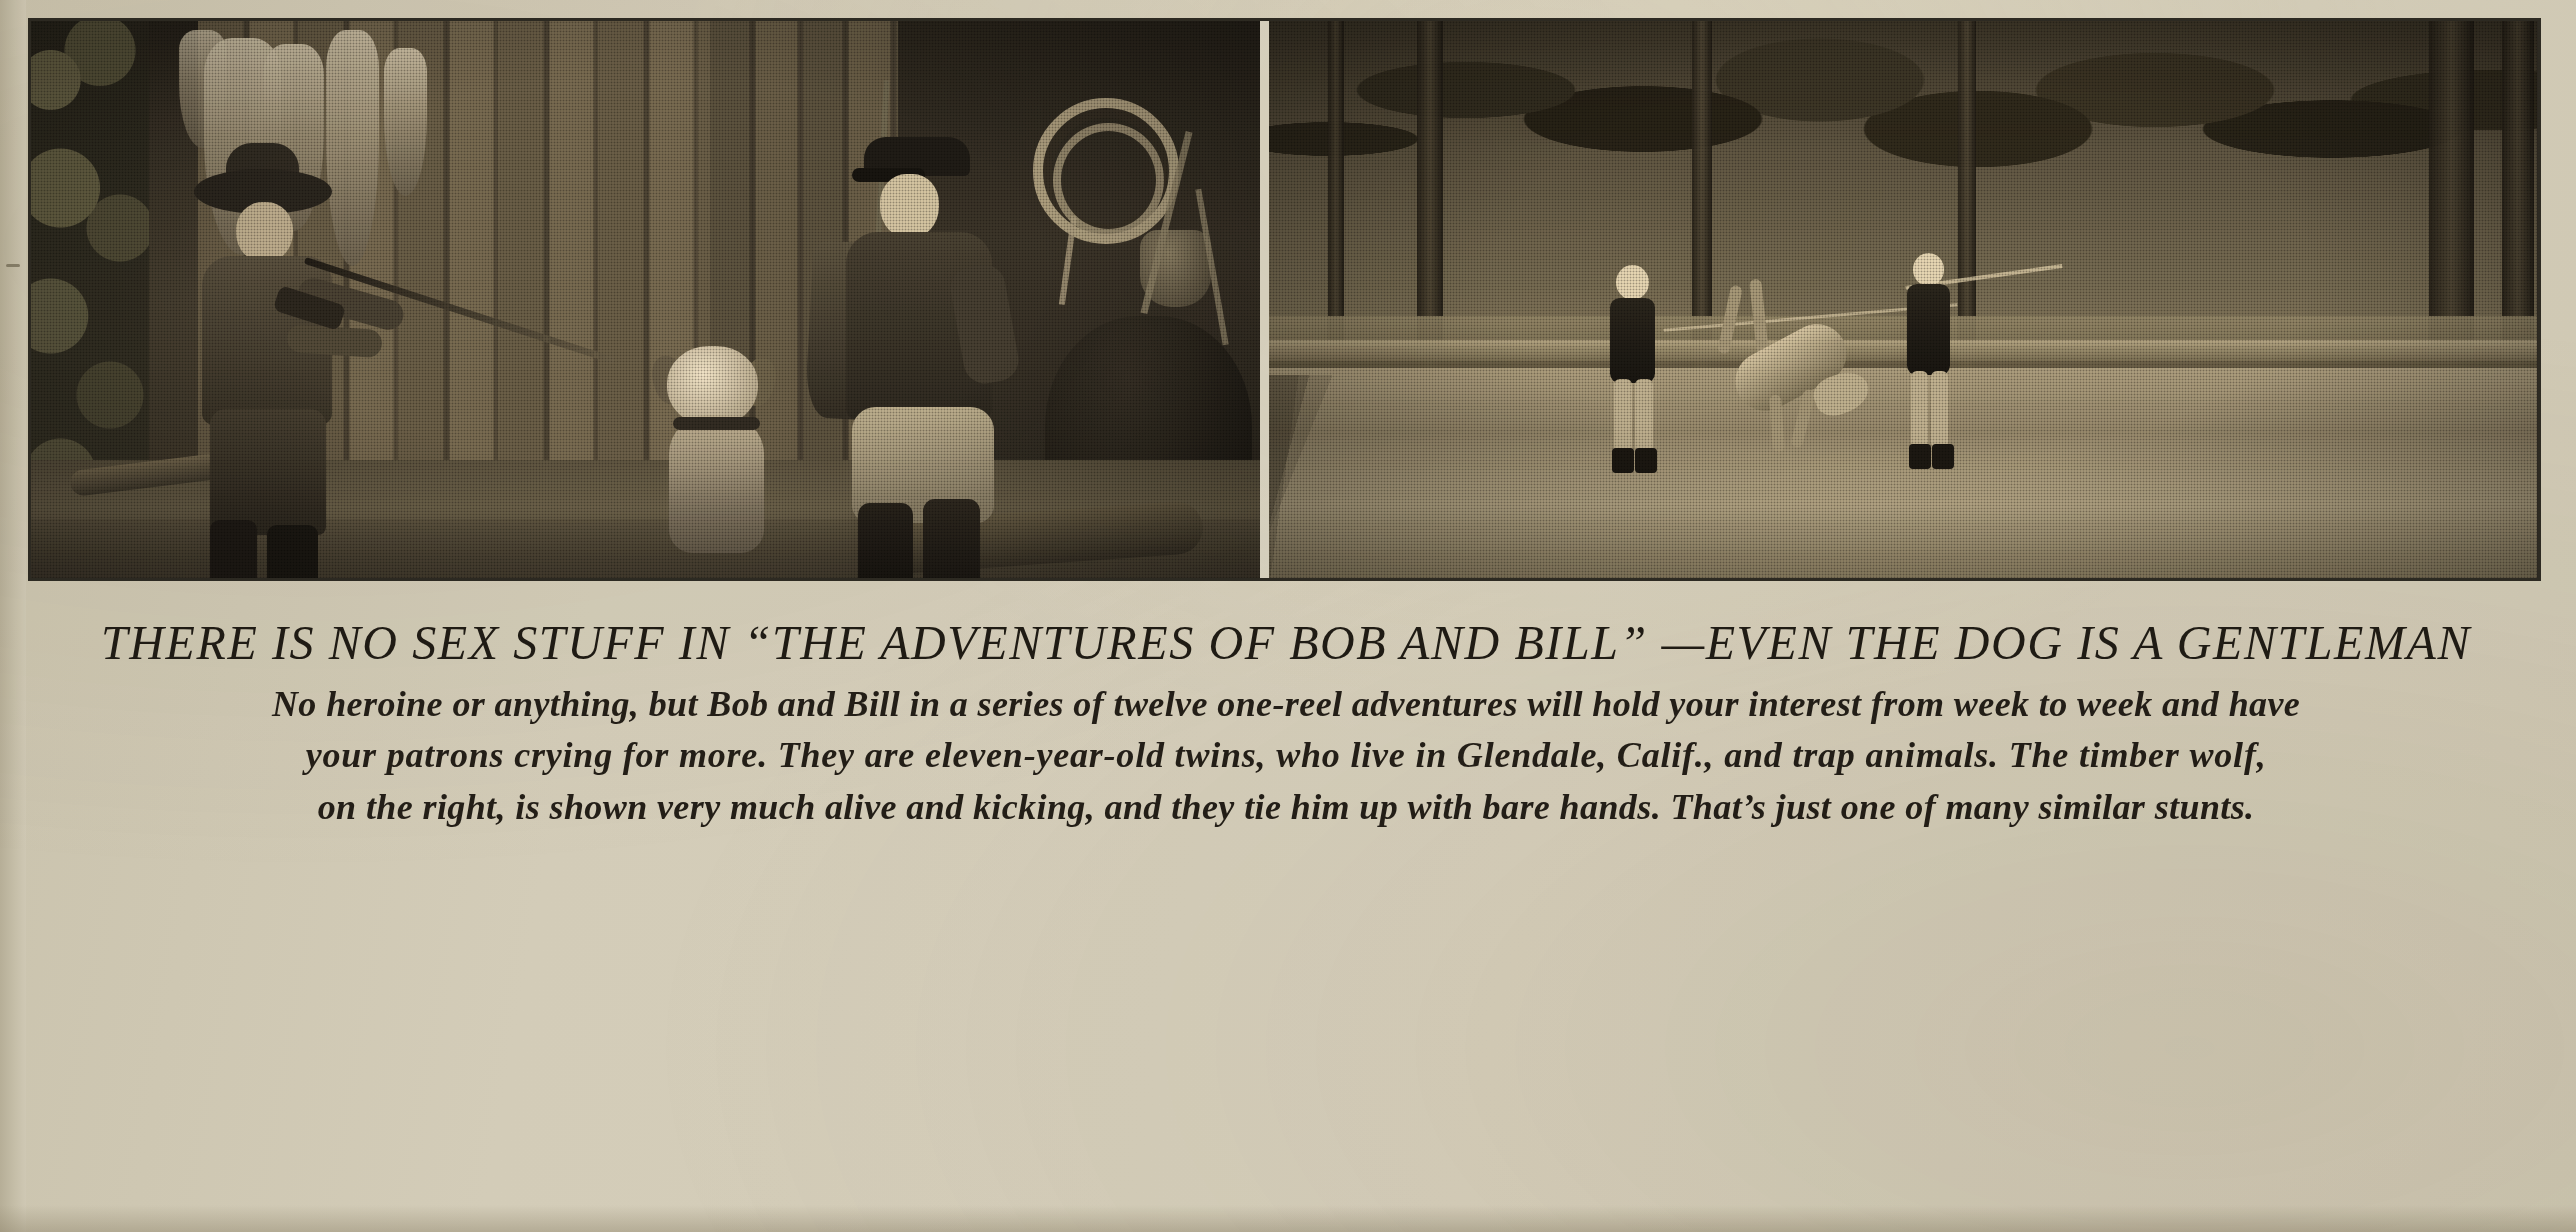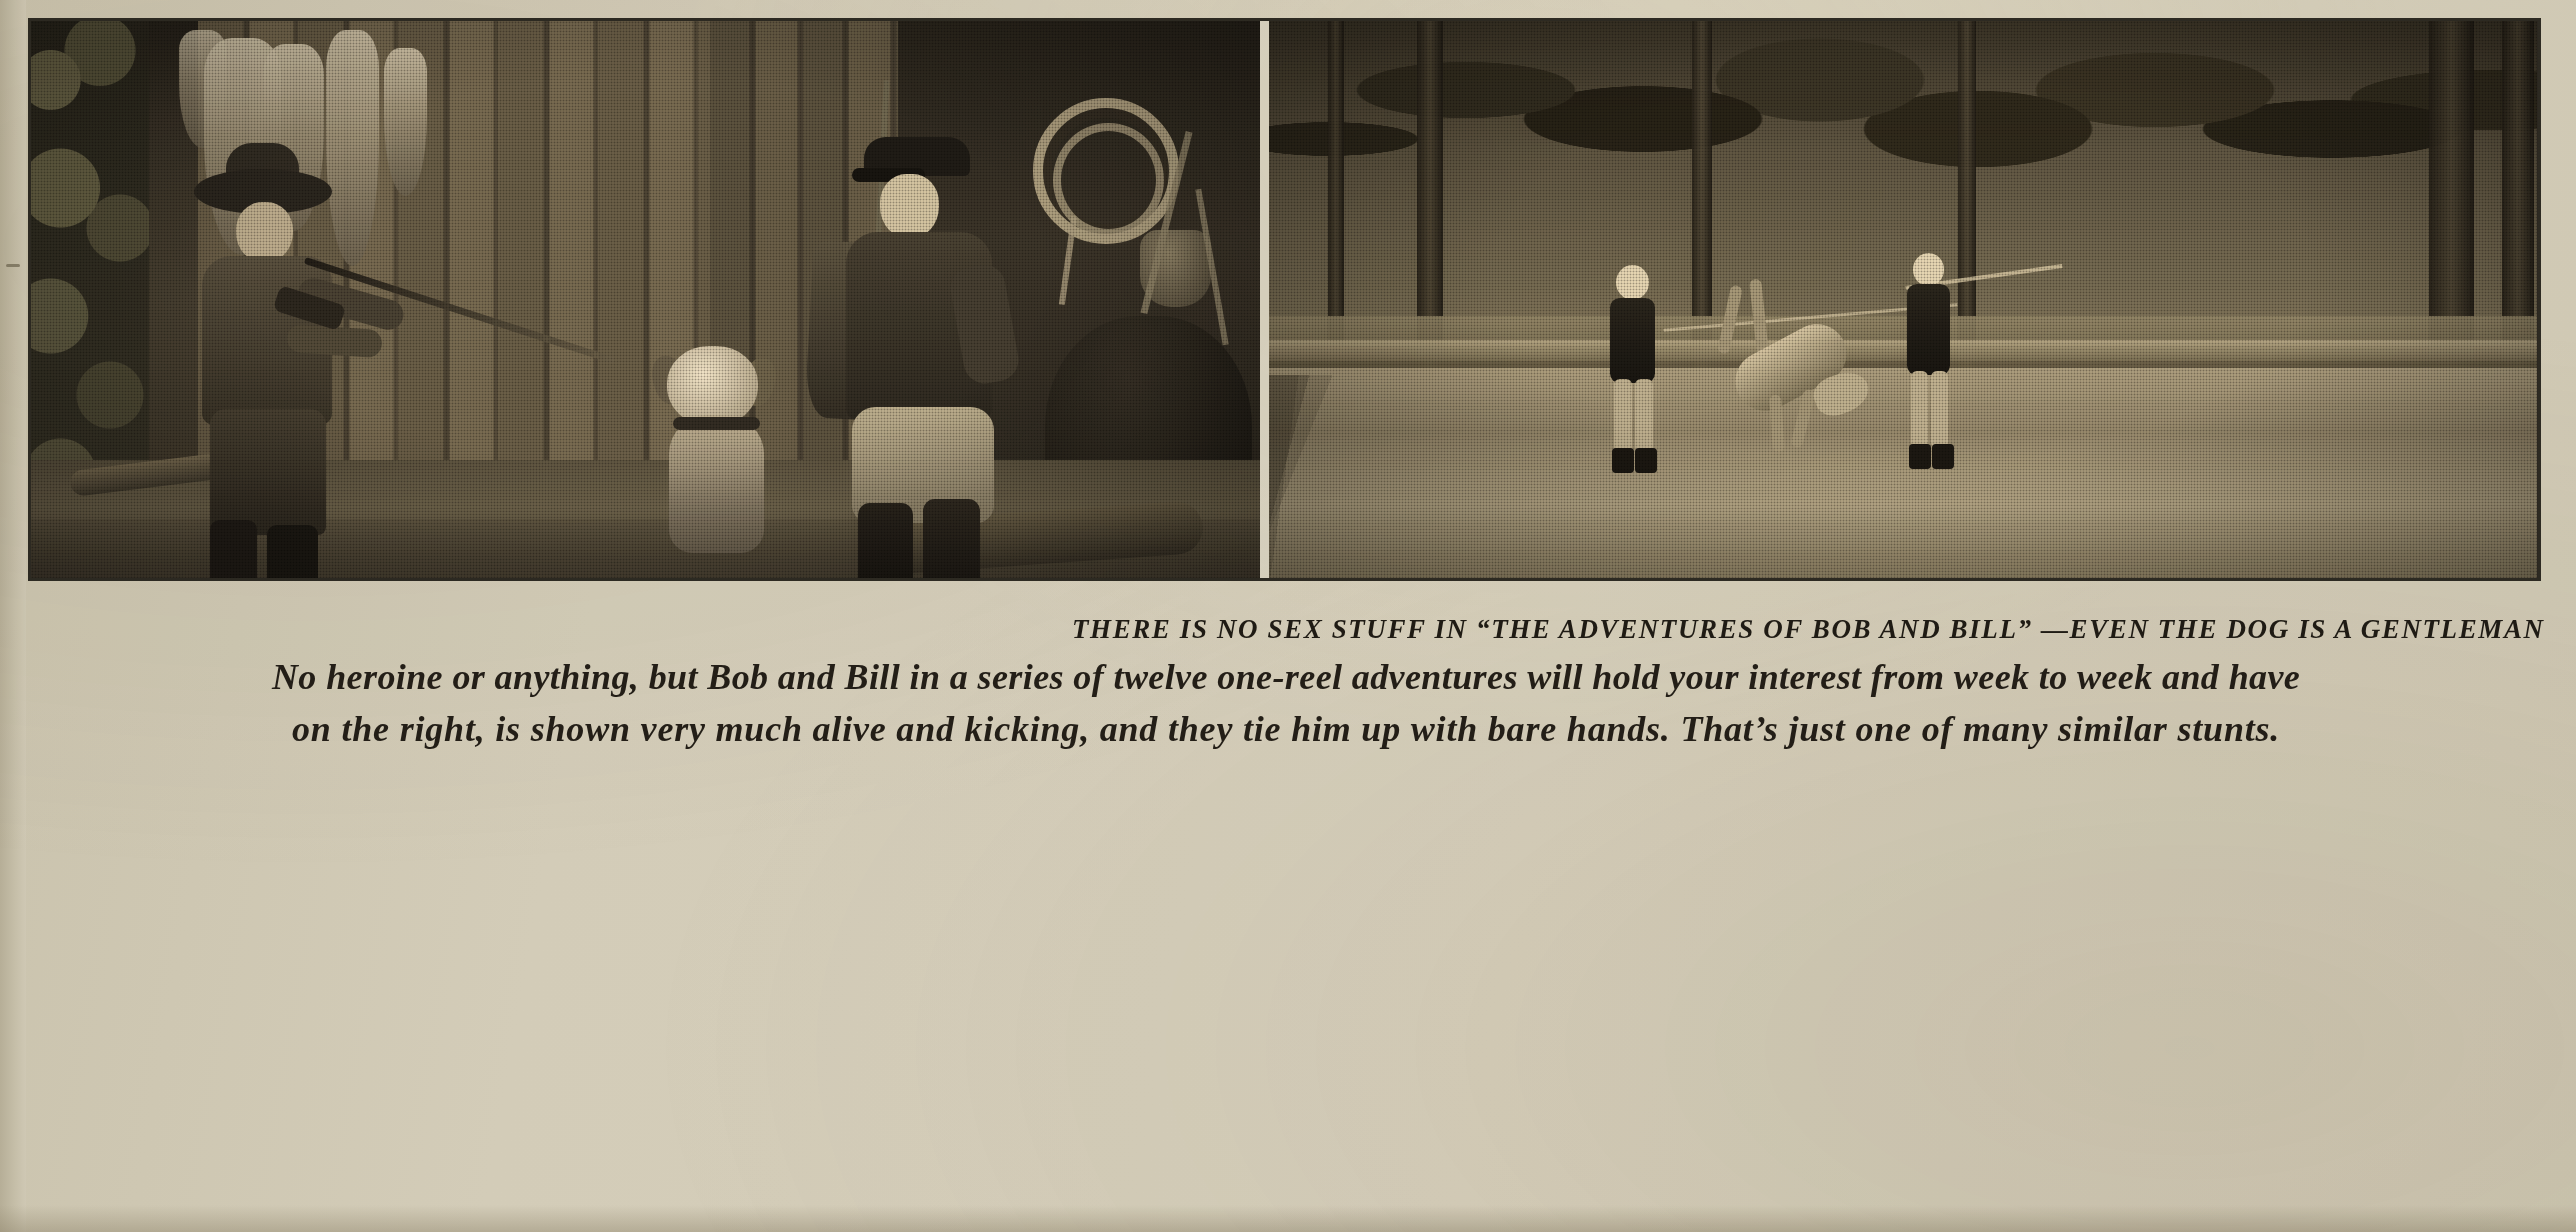--- a/index.html
+++ b/index.html
@@ -431,27 +431,26 @@
   .caption {
     position: absolute;
     left: 27.6px;
     top: 591px;
     width: 2517px;
     text-align: center;
     color: #1f1b14;
   }
   .cap-head {
     font-family: "Liberation Serif", serif;
-    font-weight: bold;
+    font-weight: normal;
     font-style: italic;
-    font-size: 27px;
+    font-size: 48px;
     letter-spacing: 1.6px;
     line-height: 1.25;
     margin: 21.7px 0 5.9px 0;
-    text-align: right;
   }
   .cap-body {
     font-family: "Liberation Serif", serif;
     font-style: italic;
     font-weight: bold;
     font-size: 36px;
     line-height: 1.44;
     letter-spacing: 0.4px;
     color: #231e17;
   }
@@ -595,19 +594,20 @@
         <div class="vignette"></div>
       </div>
 
     </div>
   </div>
 
   <div class="caption">
     <div class="cap-head">THERE IS NO SEX STUFF IN “THE ADVENTURES OF BOB AND BILL” —EVEN THE DOG IS A GENTLEMAN</div>
     <div class="cap-body">
       <span class="cap-line">No heroine or anything, but Bob and Bill in a series of twelve one-reel adventures will hold your interest from week to week and have</span>
+      <span class="cap-line">your patrons crying for more.   They are eleven-year-old twins, who live in Glendale, Calif., and trap animals.   The timber wolf,</span>
       <span class="cap-line">on the right, is shown very much alive and kicking, and they tie him up with bare hands.   That’s just one of many similar stunts.</span>
     </div>
   </div>
 
   <div class="bottom-edge"></div>
 </div>
 
 
 </body></html>

